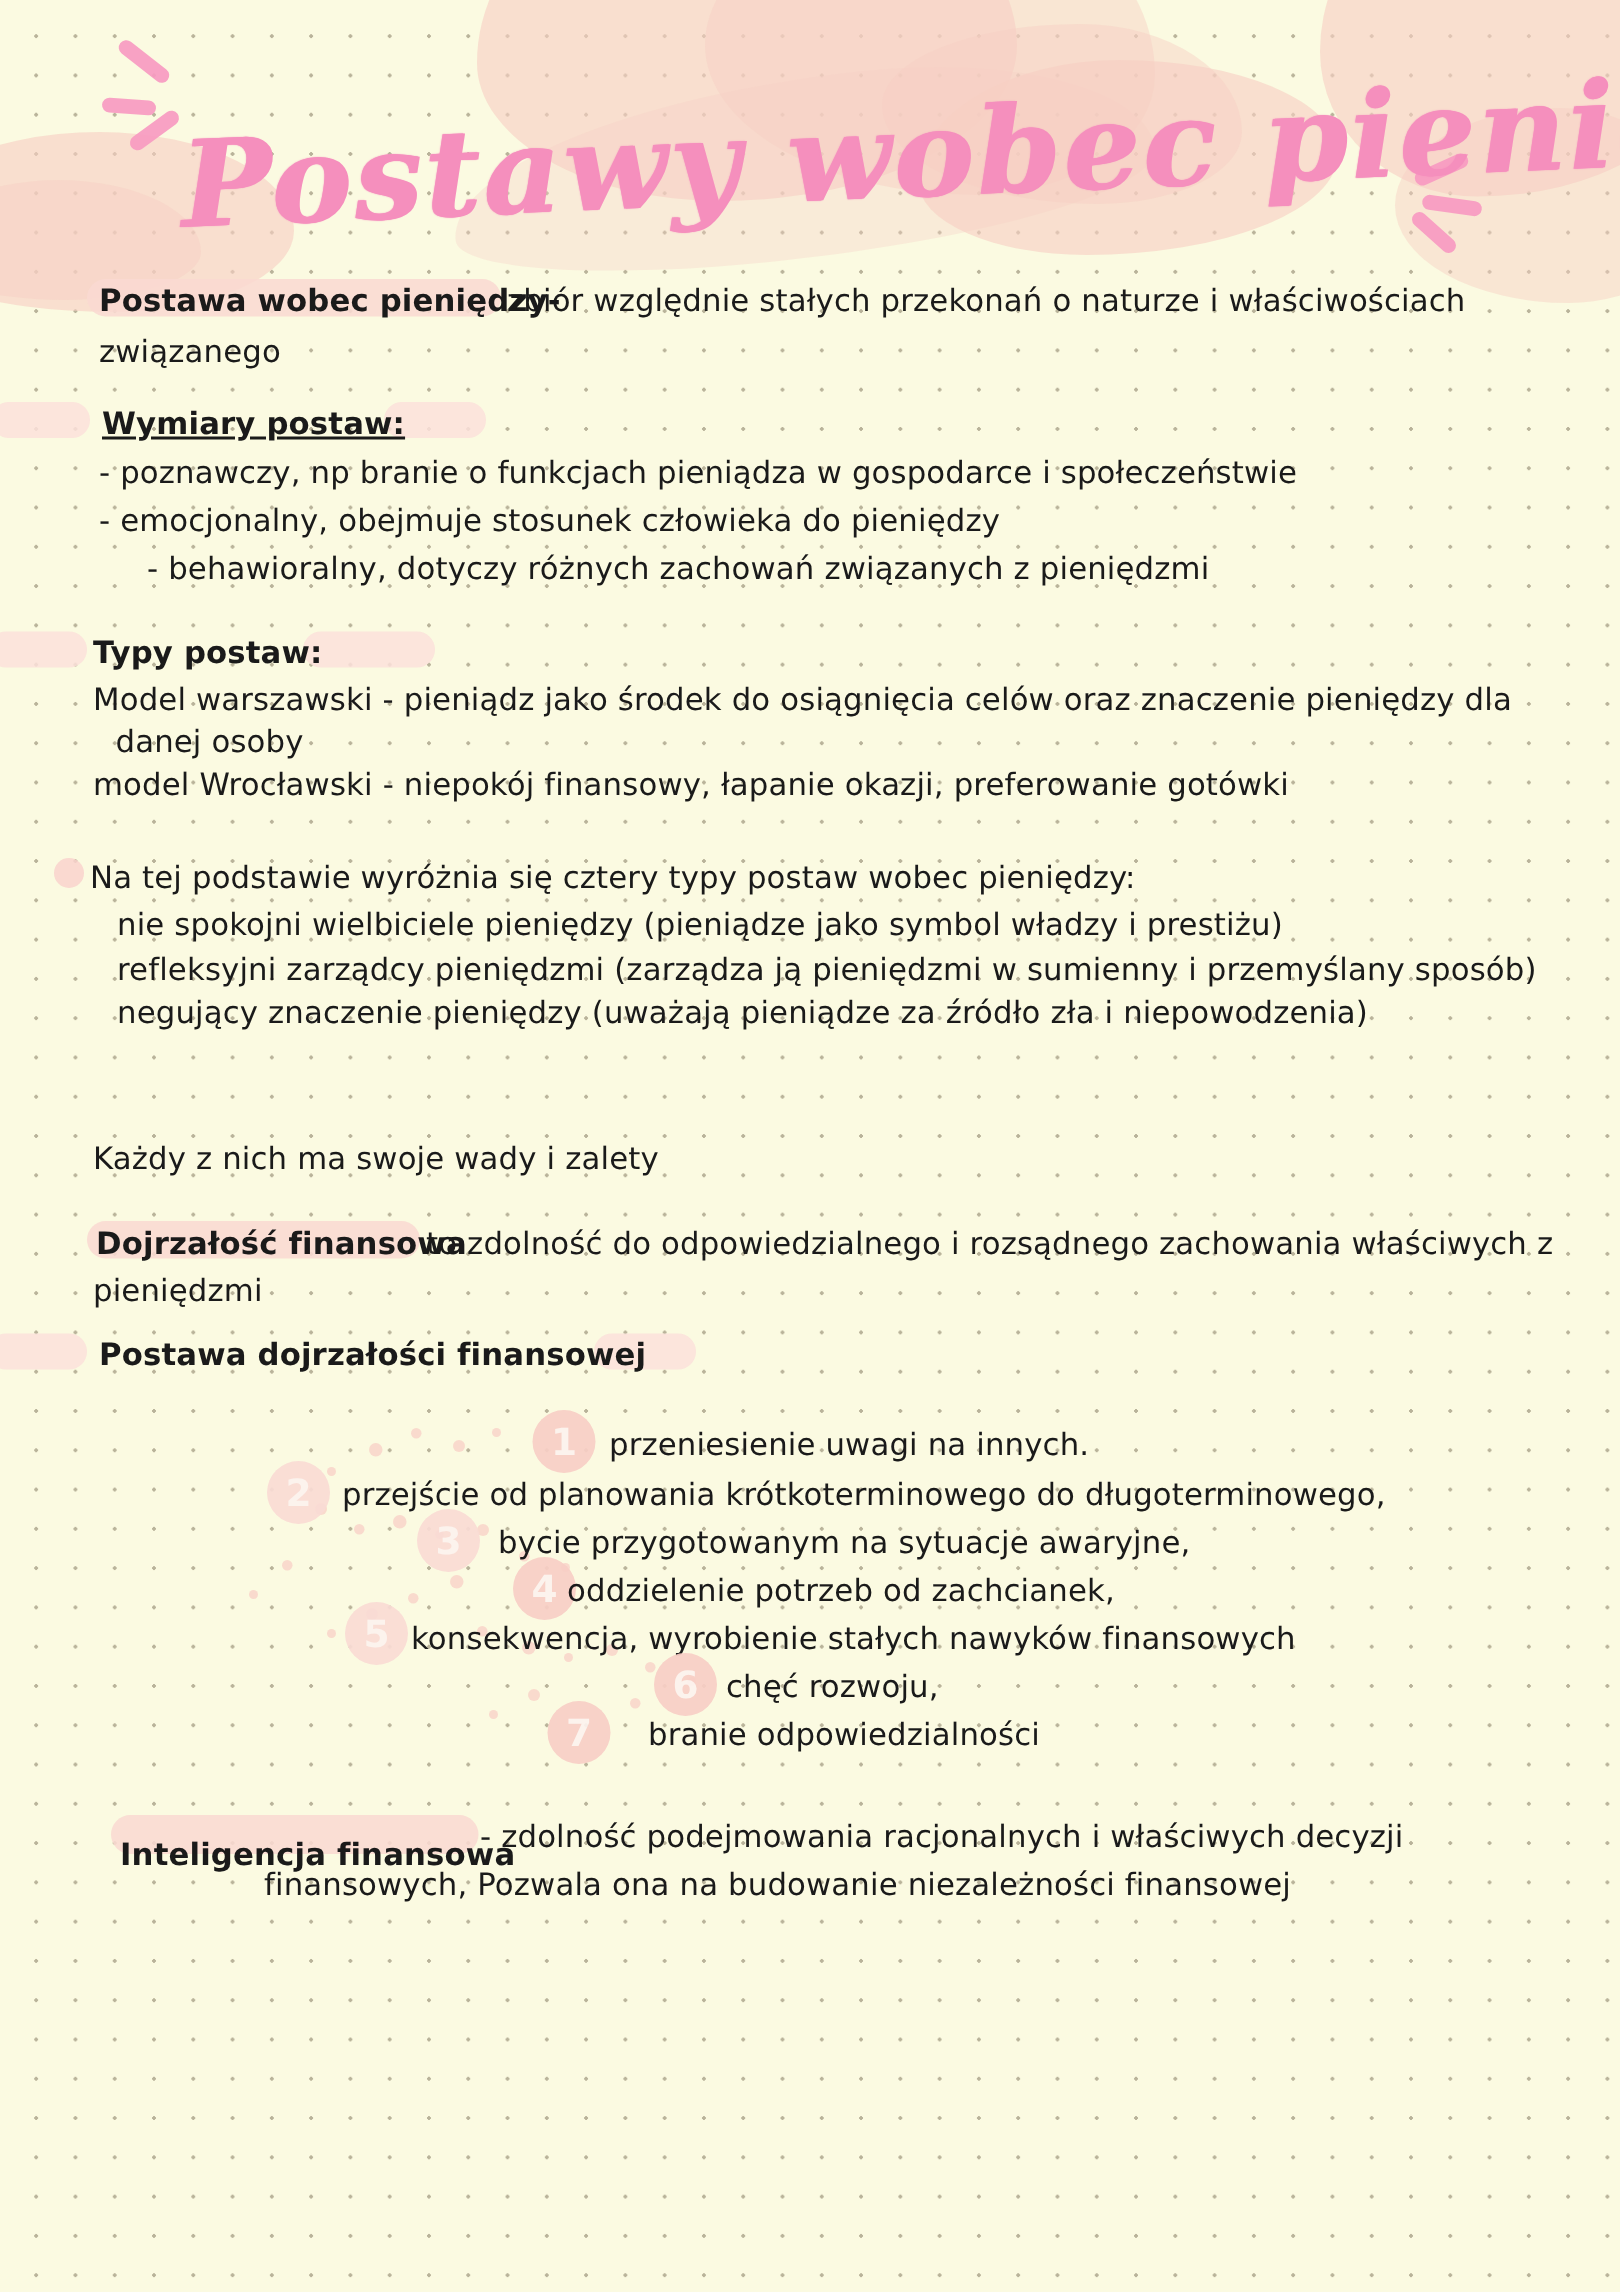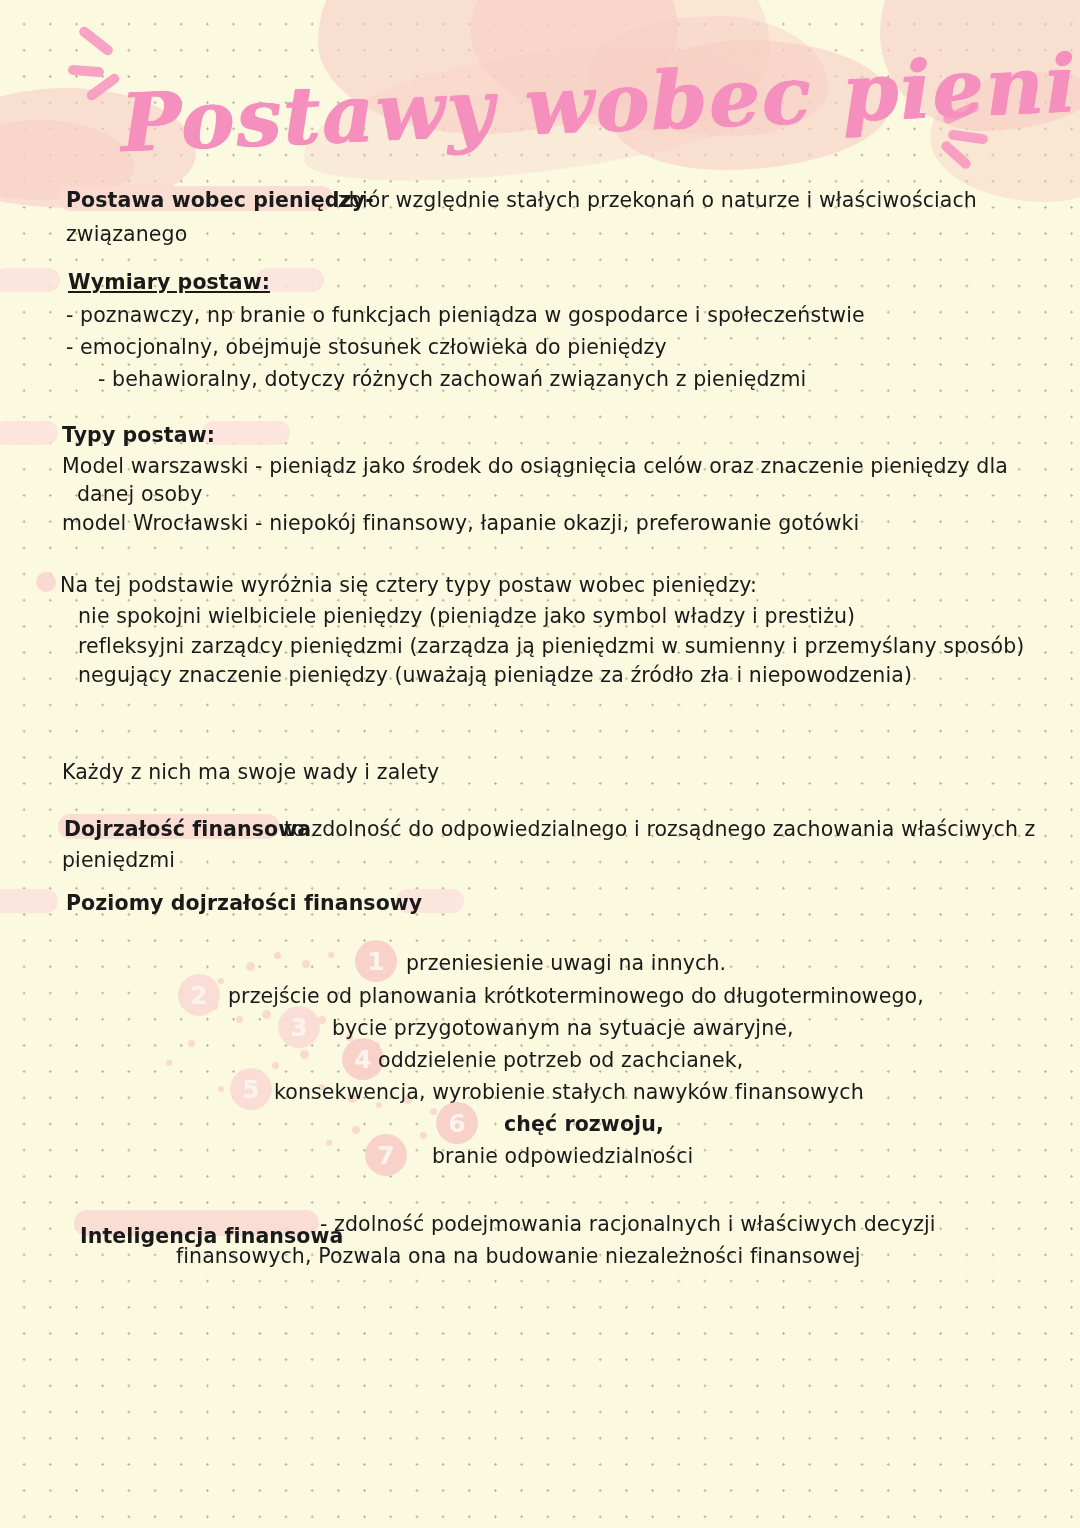--- a/index.html
+++ b/index.html
@@ -149,21 +149,21 @@
 
   <div class="line" style="left:62px;top:760px;">Każdy z nich ma swoje wady i zalety</div>
 
   <div class="hl" style="left:58px;top:814px;width:222px;height:25px;"></div>
   <div class="line b" style="left:64px;top:817px;">Dojrzałość finansowa</div>
   <div class="line" style="left:284px;top:817px;"> to zdolność do odpowiedzialnego i rozsądnego zachowania właściwych z</div>
   <div class="line" style="left:62px;top:848px;">pieniędzmi</div>
 
   <div class="hl pale" style="left:-8px;top:889px;width:66px;height:24px;"></div>
   <div class="hl pale" style="left:396px;top:889px;width:68px;height:24px;"></div>
-  <div class="line b" style="left:66px;top:891px;">Poziomy dojrzałości finansowy</div>
+  <div class="line b" style="left:66px;top:891px;">Postawa dojrzałości finansowej</div>
 
   <div class="confetti" style="left:246px;top:962px;width:9px;height:9px;"></div>
   <div class="confetti" style="left:274px;top:952px;width:7px;height:7px;"></div>
   <div class="confetti" style="left:302px;top:960px;width:8px;height:8px;"></div>
   <div class="confetti" style="left:328px;top:952px;width:6px;height:6px;"></div>
   <div class="confetti" style="left:218px;top:978px;width:6px;height:6px;"></div>
   <div class="confetti" style="left:210px;top:1002px;width:8px;height:8px;"></div>
   <div class="confetti" style="left:236px;top:1016px;width:7px;height:7px;"></div>
   <div class="confetti" style="left:262px;top:1010px;width:9px;height:9px;"></div>
   <div class="confetti" style="left:290px;top:1020px;width:6px;height:6px;"></div>
@@ -207,21 +207,21 @@
   <div class="line" style="left:378px;top:1048px;">oddzielenie potrzeb od zachcianek,</div>
 
   <div class="numbadge lite" style="left:230px;top:1068px;">
     <span>5</span>
   </div>
   <div class="line" style="left:274px;top:1080px;">konsekwencja, wyrobienie stałych nawyków finansowych</div>
 
   <div class="numbadge" style="left:436px;top:1102px;">
     <span>6</span>
   </div>
-  <div class="line" style="left:504px;top:1112px;font-weight:bold;">chęć rozwoju,</div>
+  <div class="line" style="left:484px;top:1112px;">chęć rozwoju,</div>
 
   <div class="numbadge" style="left:365px;top:1134px;">
     <span>7</span>
   </div>
   <div class="line" style="left:432px;top:1144px;">branie odpowiedzialności</div>
 
   <div class="hl" style="left:74px;top:1210px;width:245px;height:26px;"></div>
   <div class="line b" style="left:80px;top:1224px;text-align:right;">Inteligencja finansowa</div>
   <div class="line" style="left:320px;top:1212px;"> - zdolność podejmowania racjonalnych i właściwych decyzji</div>
   <div class="line" style="left:176px;top:1244px;">finansowych, Pozwala ona na budowanie niezależności finansowej</div>

